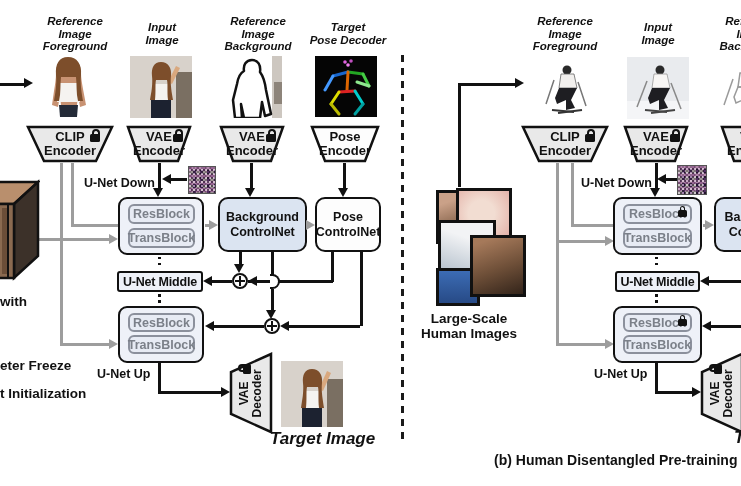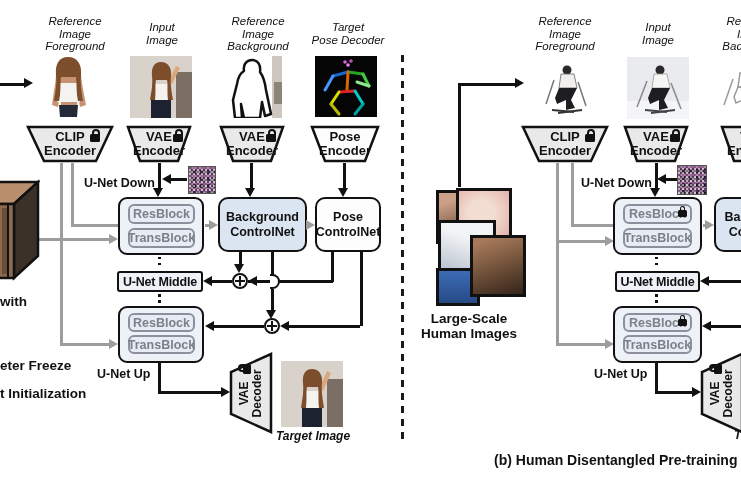--- a/index.html
+++ b/index.html
@@ -1,24 +1,24 @@
 <!DOCTYPE html>
 <html><head>
 <meta charset="utf-8">
 <style>
   html,body { margin:0; padding:0; background:#fff; }
   .stage { position:relative; width:741px; height:486px; background:#ffffff; overflow:hidden;
            font-family:"Liberation Sans", sans-serif; color:#111; }
   .abs { position:absolute; }
-  .lbl { position:absolute; font-style:italic; font-weight:normal; font-size:11.5px; line-height:1.1;
+  .lbl { position:absolute; font-style:italic; font-weight:bold; font-size:11.5px; line-height:1.1;
          text-align:center; white-space:pre-line; }
   .slbl { position:absolute; font-weight:bold; font-size:12.5px; white-space:nowrap; }
   .cap { position:absolute; font-weight:bold; font-size:14px; white-space:nowrap; }
   .frag { position:absolute; font-weight:bold; font-size:13.5px; white-space:nowrap; }
-  .ti  { position:absolute; font-style:italic; font-weight:bold; font-size:12px; text-align:center; white-space:nowrap; }
+  .ti  { position:absolute; font-style:italic; font-weight:bold; font-size:17px; text-align:center; white-space:nowrap; }
   .hline { position:absolute; height:2.5px; background:#111; }
   .vline { position:absolute; width:2.5px; background:#111; }
   .hline.g, .vline.g { background:#9d9d9d; }
   .ar { position:absolute; width:0; height:0; }
   .ar.r { border-top:5.5px solid transparent; border-bottom:5.5px solid transparent; border-left:9px solid #111; }
   .ar.l { border-top:5.5px solid transparent; border-bottom:5.5px solid transparent; border-right:9px solid #111; }
   .ar.d { border-left:5.5px solid transparent; border-right:5.5px solid transparent; border-top:9px solid #111; }
   .ar.r.g { border-left-color:#9d9d9d; }
   .ublock { position:absolute; border:2.5px solid #111; border-radius:9px; background:#eef1f8; box-sizing:border-box; }
   .pill { position:absolute; border:2px solid #8b909c; border-radius:6px; background:#e7ebf4; color:#7b8089;

